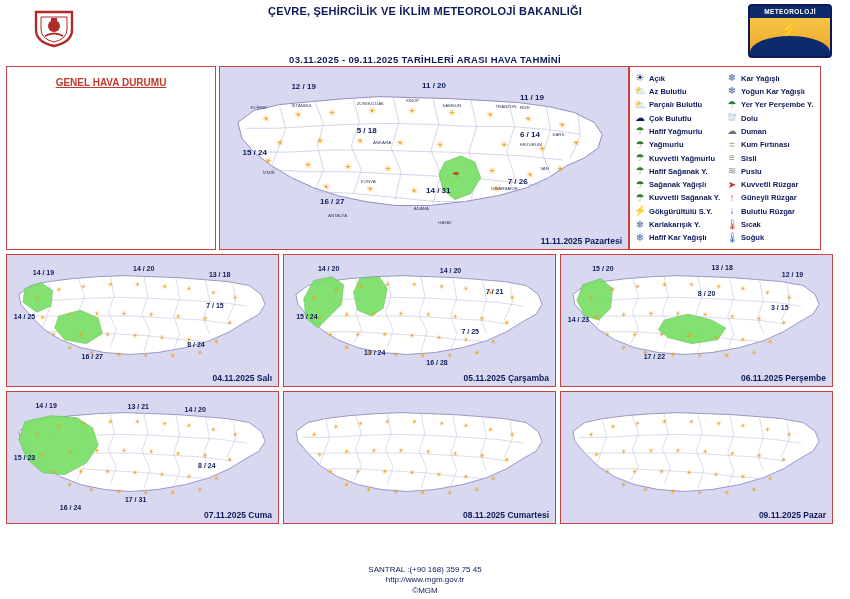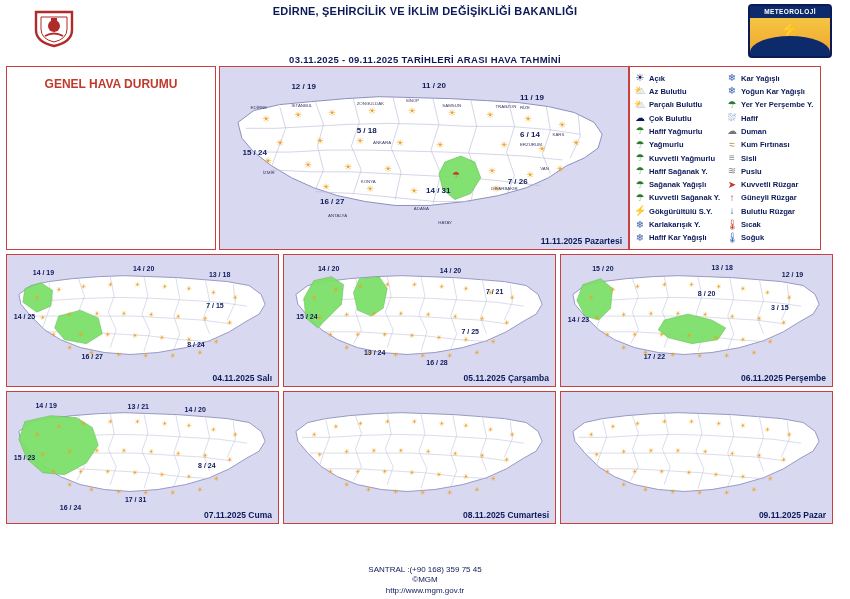--- a/index.html
+++ b/index.html
@@ -71,22 +71,22 @@
     color:#0d1a5a;
   }
 
   
   .infobox{
     width:210px;height:184px;margin:4px 0 0 6px;
     border:1px solid #c94040;background:#ffffff;box-sizing:border-box;
     padding:8px 10px;
   }
   .infobox h3{
-    margin:2px 0 8px;font-size:12px;text-align:center;color:#c0392b;
-    font-weight:bold;
+    margin:2px 0 8px;font-size:10px;text-align:center;color:#c0392b;
+    text-decoration:underline;font-weight:bold;
   }
   .infobox p{
     margin:0;font-size:10px;line-height:1.5;text-align:center;font-weight:bold;
     color:#0d1a5a;
   }
 
   
   .legend{
     width:192px;height:184px;margin:4px 6px 0 0;
     border:1px solid #c94040;background:#ffffff;box-sizing:border-box;
@@ -136,21 +136,21 @@
           <path d="M4 4 L40 4 L40 22 Q40 34 22 38 Q4 34 4 22 Z" fill="#ffffff" stroke="#b02a2a" stroke-width="2.4"></path>
           <path d="M9 9 L35 9 L35 21 Q35 31 22 34 Q9 31 9 21 Z" fill="#ffffff" stroke="#b02a2a" stroke-width="1"></path>
           <circle cx="22" cy="18" r="6" fill="#b02a2a"></circle>
           <path d="M13 28 Q22 23 31 28" stroke="#b02a2a" stroke-width="2" fill="none"></path>
           <rect x="19" y="10" width="6" height="4" fill="#b02a2a"></rect>
         </svg>
       </div>
     </div>
 
     <div class="hdr-title">
-      <div class="l2">EDİRNE, ŞEHİRCİLİK VE İKLİM DEĞİŞİKLİĞİ BAKANLIĞI</div>
+      <div class="l2">ÇEVRE, ŞEHİRCİLİK VE İKLİM METEOROLOJİ BAKANLIĞI</div>
     </div>
 
     <div class="mgm-logo">
       <div class="cap">METEOROLOJİ</div>
       <div class="body">
         <div class="bolt">⚡</div>
         <div class="wave"></div>
       </div>
     </div>
 
@@ -312,21 +312,21 @@
         <div class="item">
             <span class="ic" style="color:#4466aa;">❄</span>
             <span class="tx">Yoğun Kar Yağışlı</span>
           </div>
         <div class="item">
             <span class="ic" style="color:#2c7a2c;">☂</span>
             <span class="tx">Yer Yer Perşembe Y.</span>
           </div>
         <div class="item">
             <span class="ic" style="color:#4466aa;">⛆</span>
-            <span class="tx">Hafif</span>
+            <span class="tx">Dolu</span>
           </div>
         <div class="item">
             <span class="ic" style="color:#777;">☁</span>
             <span class="tx">Duman</span>
           </div>
         <div class="item">
             <span class="ic" style="color:#b08040;">≈</span>
             <span class="tx">Kum Fırtınası</span>
           </div>
         <div class="item">
@@ -701,17 +701,17 @@
         <div class="icon-sun icon-sm" style="left: 40%; top: 73%;">☀</div>
         <div class="icon-sun icon-sm" style="left: 50%; top: 74%;">☀</div>
         <div class="icon-sun icon-sm" style="left: 60%; top: 74%;">☀</div>
         <div class="icon-sun icon-sm" style="left: 22%; top: 68%;">☀</div>
         <div class="icon-sun icon-sm" style="left: 70%; top: 72%;">☀</div>
       </div>
   </div>
 
   <div class="footer">
     <div>SANTRAL :(+90 168) 359 75 45</div>
+    <div class="l2">http://www.mgm.gov.tr</div>
     <div class="l2">©MGM</div>
-    <div class="l2">http://www.mgm.gov.tr</div>
   </div>
 
 </div>
 
 </body></html>

